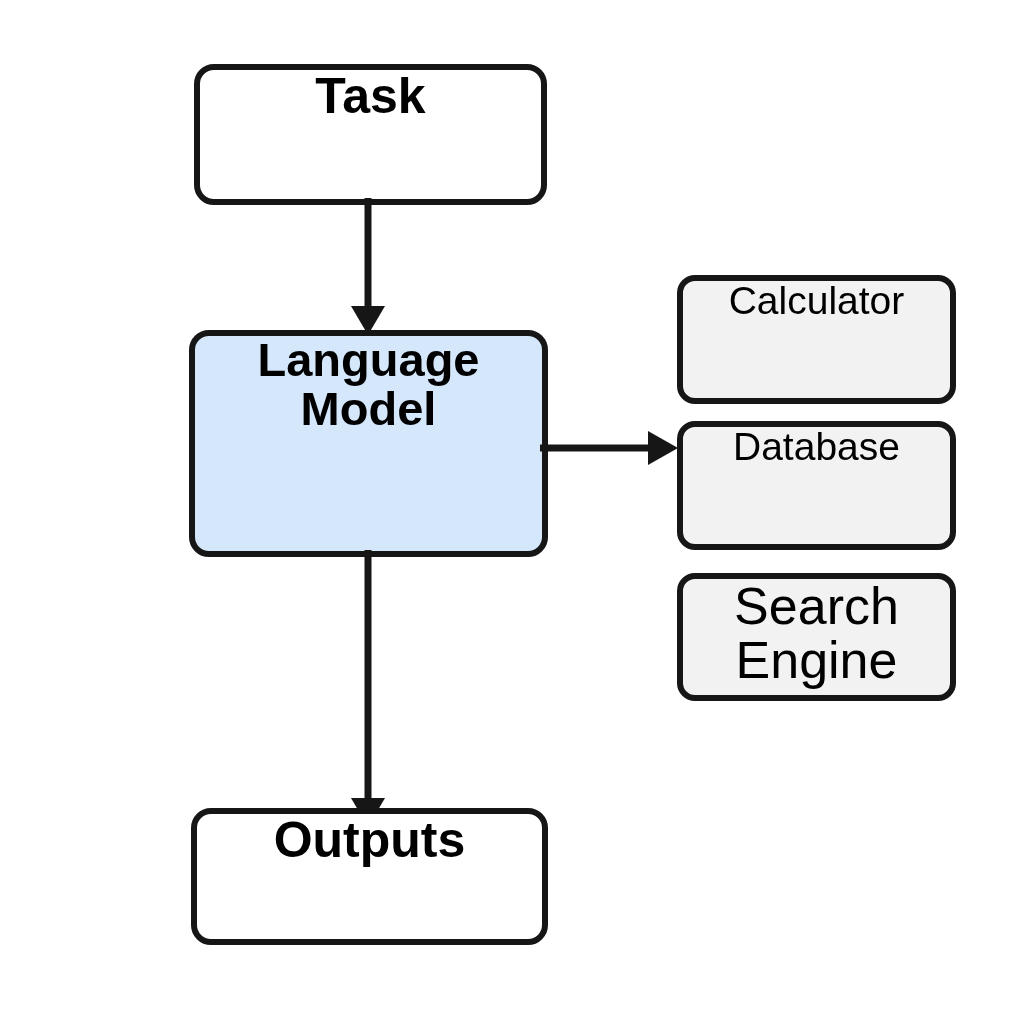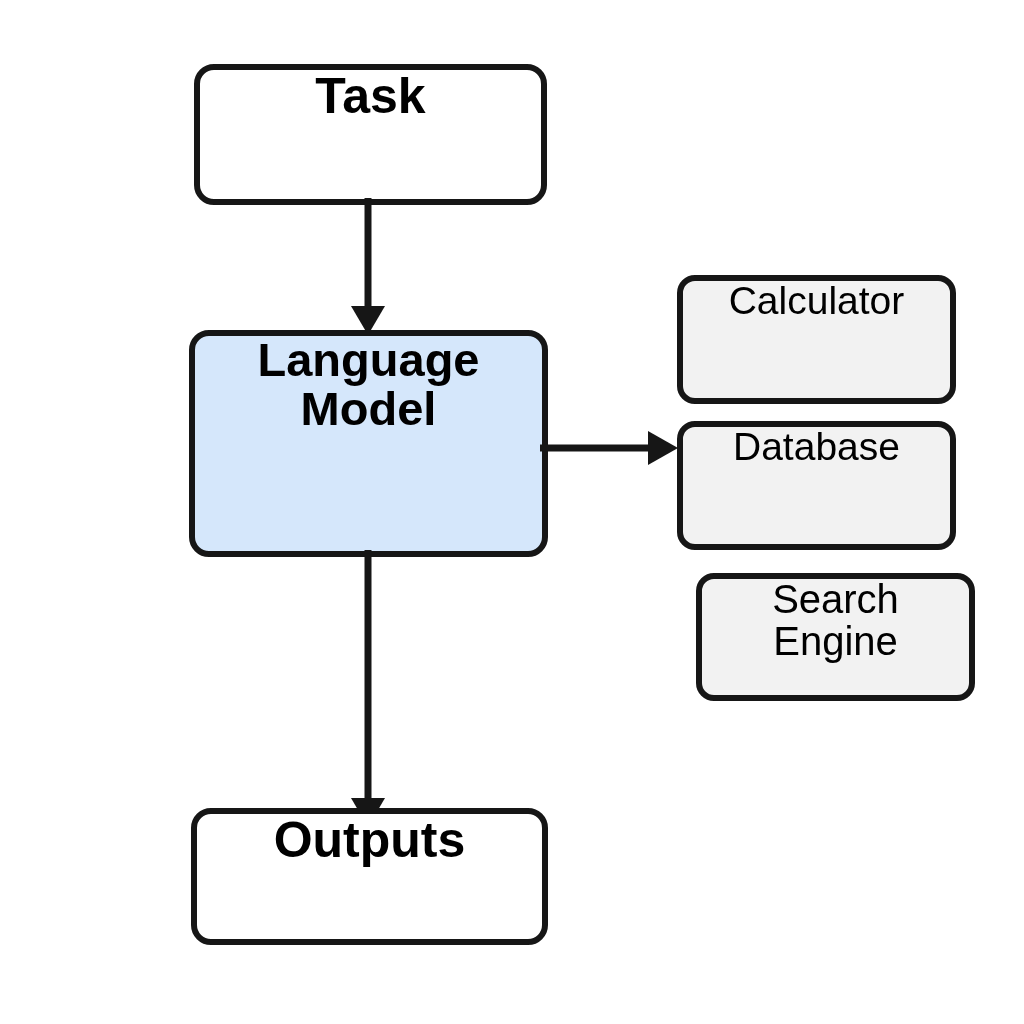--- a/index.html
+++ b/index.html
@@ -73,22 +73,21 @@
     font-size: 39px;
   }
   #node-database {
     left: 677px; top: 421px;
     width: 279px; height: 129px;
     font-size: 39px;
   }
   #node-search-engine {
     left: 677px; top: 573px;
     width: 279px; height: 128px;
-    font-size: 40px;
-    margin-left: 19px;
+    font-size: 52px;
   }
   #node-api {
     left: 677px; top: 719px;
     width: 279px; height: 116px;
     font-size: 39px;
   }
 
   .node-label {
     display: block;
     white-space: pre-line;

